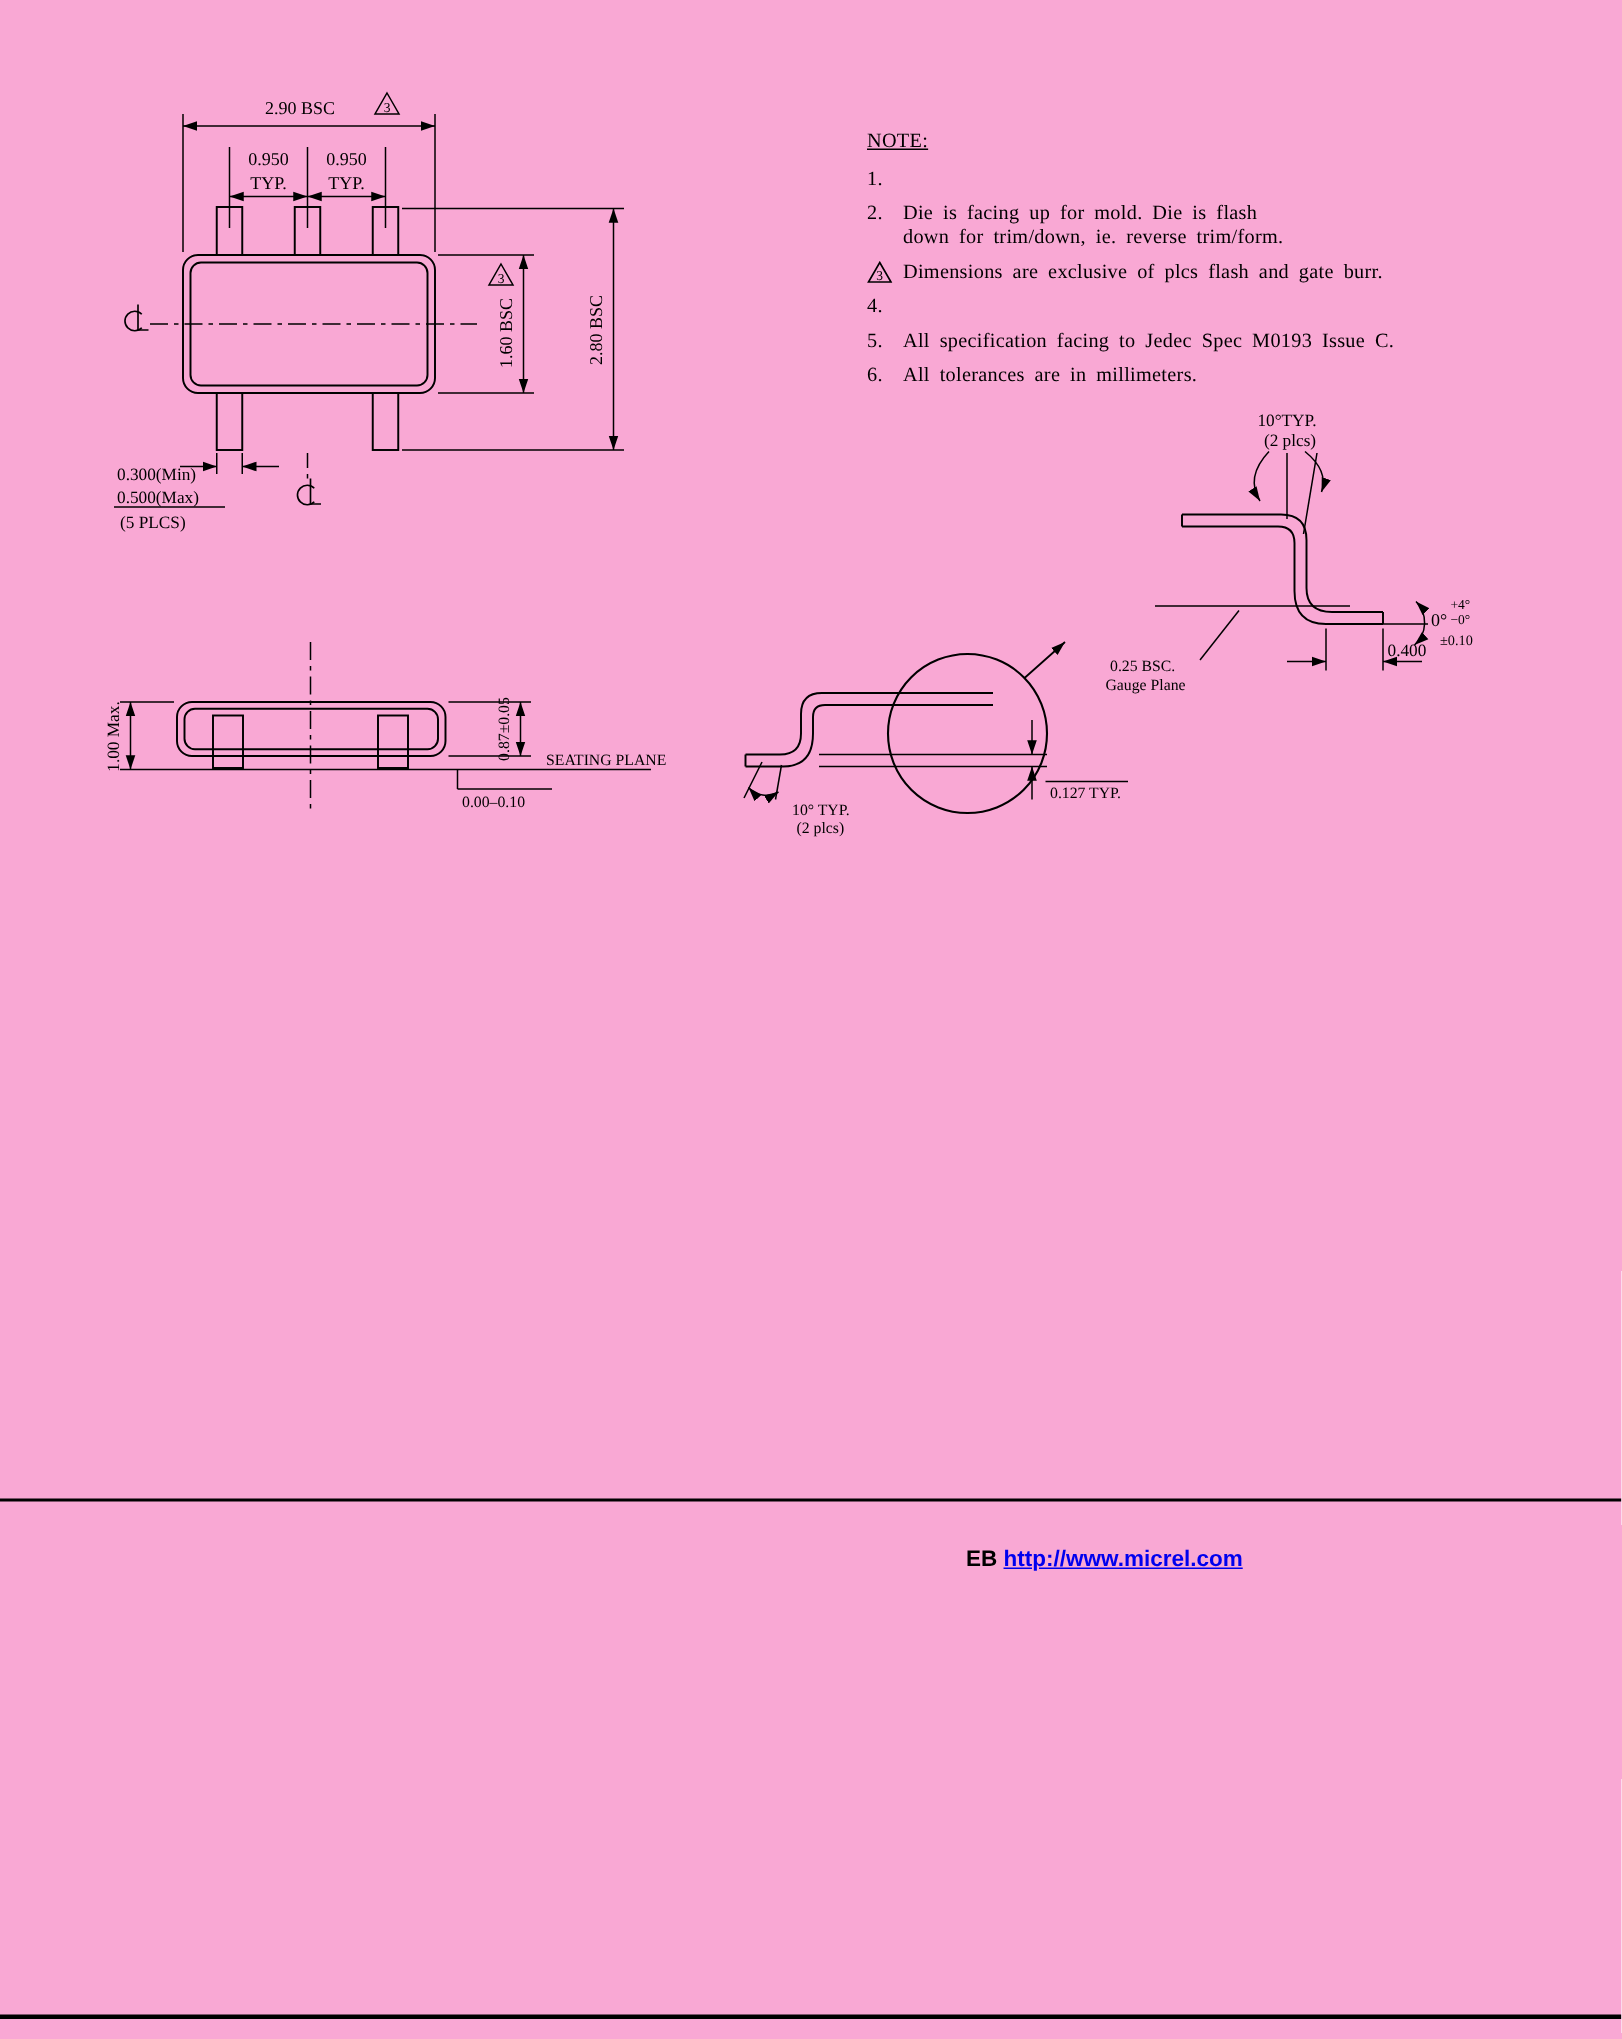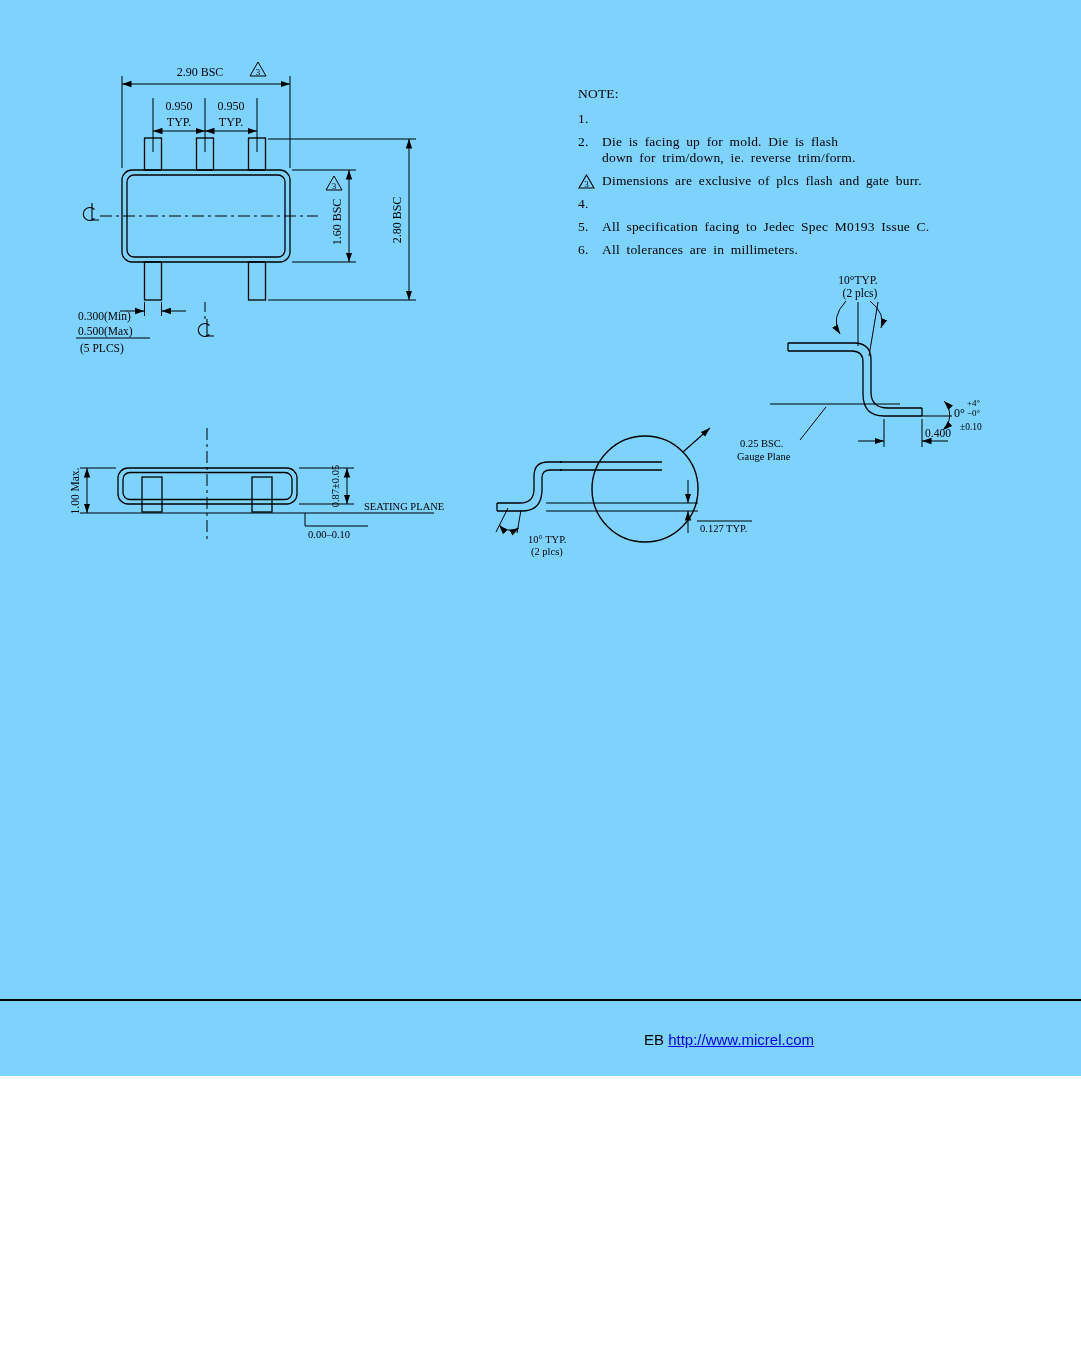--- a/index.html
+++ b/index.html
@@ -1,44 +1,45 @@
 <!DOCTYPE html>
 <html><head>
 <meta charset="utf-8">
 <style>
   html,body{margin:0;padding:0;background:#fff;}
   #page{
     position:relative;
-    width:1081px;height:1076px;
-    background:#7dd3fc;
+    width:1081px;height:1359px;
+    background:#f9a8d4;
     font-family:"Liberation Serif",serif;
     color:#000;
     overflow:hidden;
   }
   svg text{
     fill:#000;stroke:none;
     font-family:"Liberation Serif",serif;
   }
   
   .notes{
     position:absolute;left:578px;top:86px;width:452px;
     font-size:13.5px;line-height:16px;letter-spacing:.2px;word-spacing:3px;
   }
-  .notes-title{margin-bottom:9px;}
+  .notes-title{margin-bottom:9px;text-decoration:underline;}
   .note-item{display:flex;margin-bottom:7px;}
   .note-marker{width:24px;flex:none;}
   .note-marker svg{display:block;margin-top:1px;}
   
   .rule{position:absolute;left:0;width:1081px;background:#000;}
   .rule-top{top:999px;height:2px;}
   .rule-bottom{top:1343px;height:3px;}
   .footer-text{
     position:absolute;left:644px;top:1031px;
     font-family:"Liberation Sans",sans-serif;
     font-size:15px;
+    font-weight:bold;
   }
   .footer-text a{color:#0000ee;text-decoration:underline;cursor:pointer;}
 </style>
 </head>
 <body>
 
 <div id="page">
 
   <svg width="1081" height="1010" viewBox="0 0 1081 1010" style="position:absolute;left:0;top:0">
     <defs>

